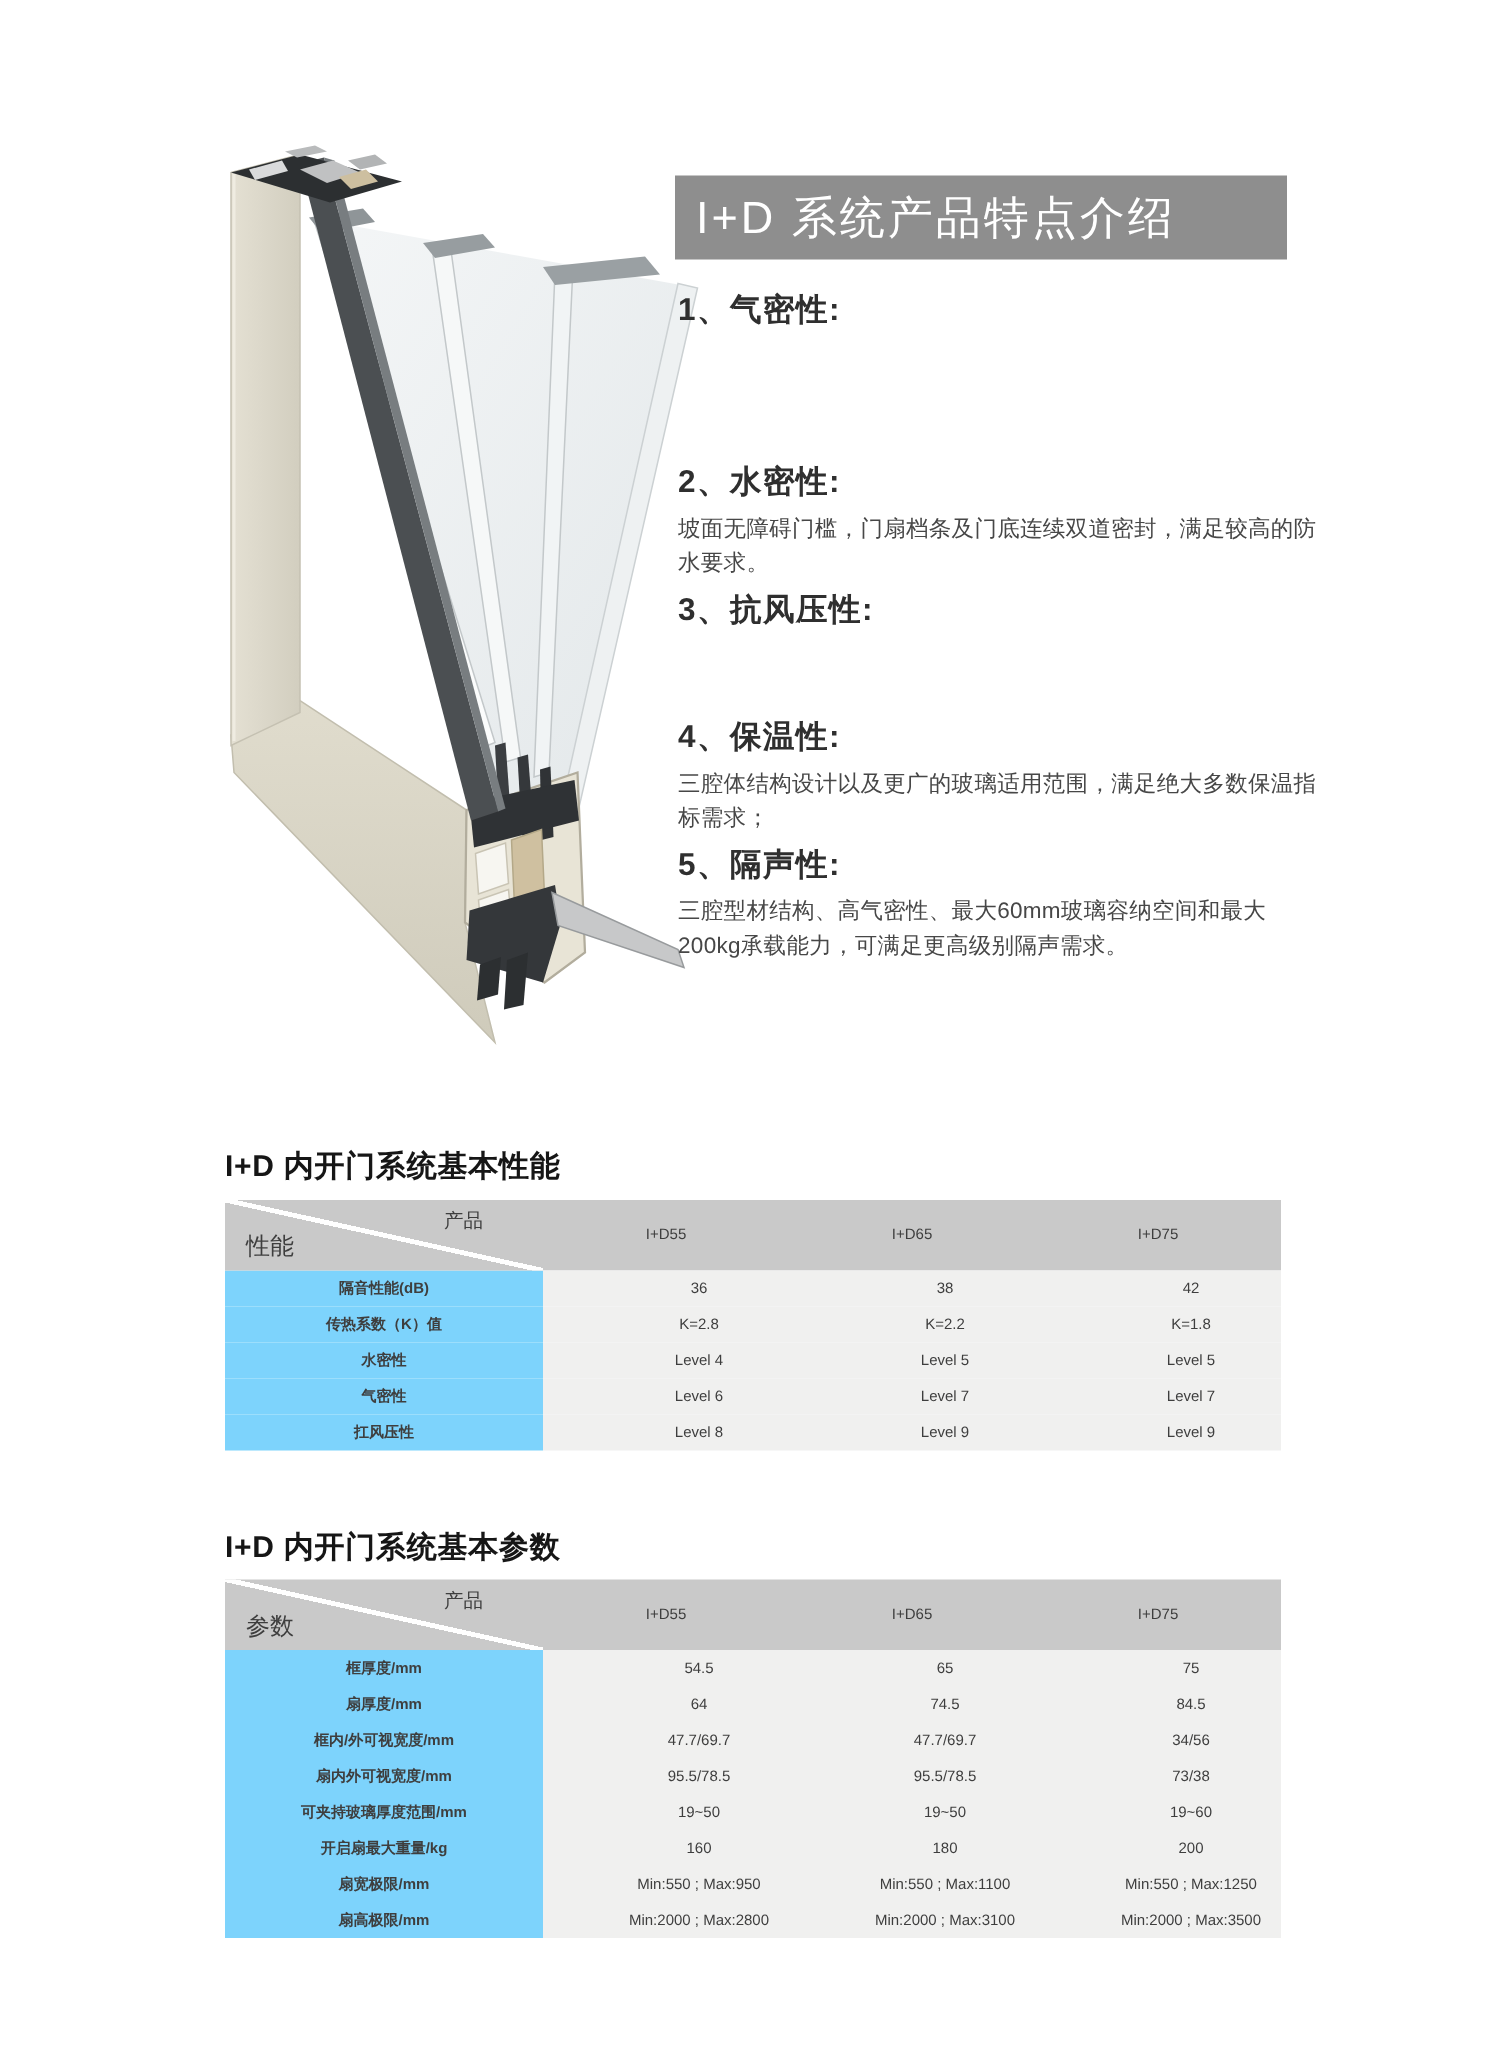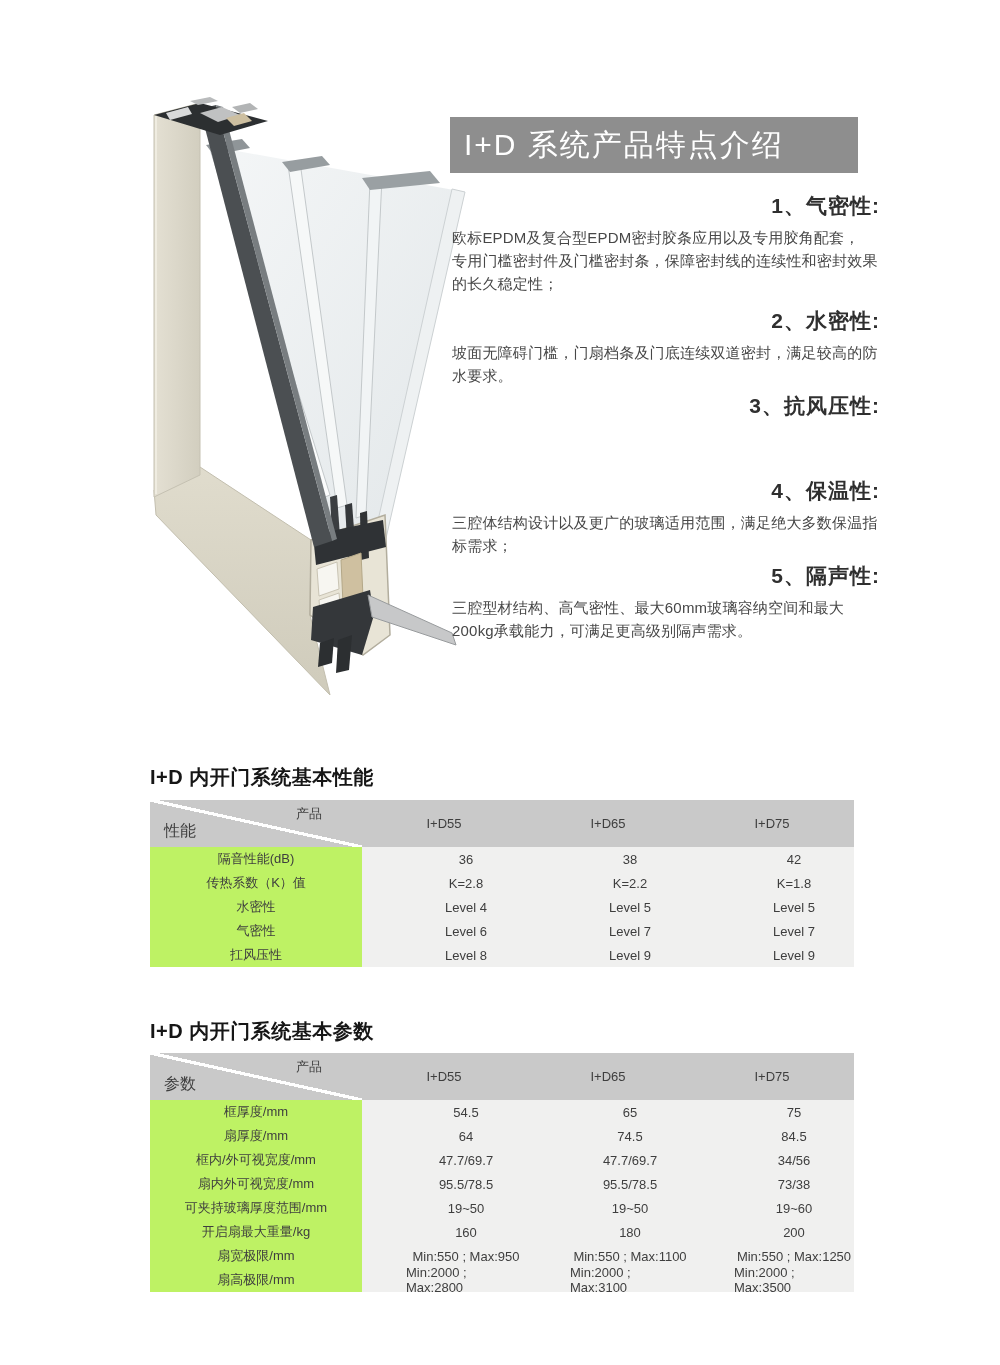--- a/index.html
+++ b/index.html
@@ -12,42 +12,42 @@
   
   .header-bar{
     position:absolute;left:450px;top:117px;width:408px;height:56px;
     background:#8e8e8e;color:#ffffff;display:flex;align-items:center;
     font-size:30px;letter-spacing:2px;padding-left:14px;box-sizing:border-box;
     white-space:nowrap;
   }
   
   .feature{position:absolute;left:452px;width:428px;}
   .feature h2{
-    margin:0 0 7px 0;font-size:21px;font-weight:bold;color:#2f2f2f;letter-spacing:1px;text-align:right;
+    margin:0 0 7px 0;font-size:21px;font-weight:bold;color:#2f2f2f;letter-spacing:1px;
   }
   .feature p{
     margin:0;font-size:15px;line-height:1.53;color:#474747;white-space:pre-line;
     letter-spacing:0.2px;
   }
   
   .tbl-title{
     position:absolute;left:150px;margin:0;font-size:20px;font-weight:bold;color:#161616;
     letter-spacing:0.5px;
   }
   .tbl{
     position:absolute;left:150px;width:659px;display:grid;
     grid-template-columns:212px 164px 164px 164px;gap:0;background:#ffffff;
   }
   .tbl .cell{
     display:flex;align-items:center;justify-content:center;
-    font-size:13px;color:#3e3e3e;height:24px;
+    font-size:10px;color:#3e3e3e;height:24px;
   }
   .tbl .hrow{height:47px;}
   .tbl .head{background:#c9c9c9;}
-  .tbl .label{background:#bef264;}
+  .tbl .label{background:#7dd3fc;font-weight:bold;}
   .tbl .val{background:#f0f0ef;padding-left:44px;}
   .corner{
     position:relative;height:47px;background:#c9c9c9;
     background-image:linear-gradient(to top right,
       rgba(0,0,0,0) calc(50% - 1.6px),#ffffff calc(50% - 1.6px),
       #ffffff calc(50% + 1.6px),rgba(0,0,0,0) calc(50% + 1.6px));
   }
   .corner .c-top{position:absolute;top:5px;right:40px;font-size:13px;color:#3e3e3e;}
   .corner .c-bot{position:absolute;bottom:5px;left:14px;font-size:16px;color:#3e3e3e;}
 </style>
@@ -118,23 +118,20 @@
       <polygon points="102,12 120,8 128,14 110,18" fill="#b2b4b5"></polygon>
     </svg>
   </div>
 
   <div class="header-bar">
     <span>I+D  系统产品特点介绍</span>
   </div>
 
   <section class="feature" style="top:192px">
     <h2><span>1、</span><span>气密性:</span></h2>
-    <p>欧标EPDM及复合型EPDM密封胶条应用以及专用胶角配套，
-专用门槛密封件及门槛密封条，保障密封线的连续性和密封效果
-的长久稳定性；</p>
   </section>
   <section class="feature" style="top:307px">
     <h2><span>2、</span><span>水密性:</span></h2>
     <p>坡面无障碍门槛，门扇档条及门底连续双道密封，满足较高的防
 水要求。</p>
   </section>
   <section class="feature" style="top:392px">
     <h2><span>3、</span><span>抗风压性:</span></h2>
   </section>
   <section class="feature" style="top:477px">

